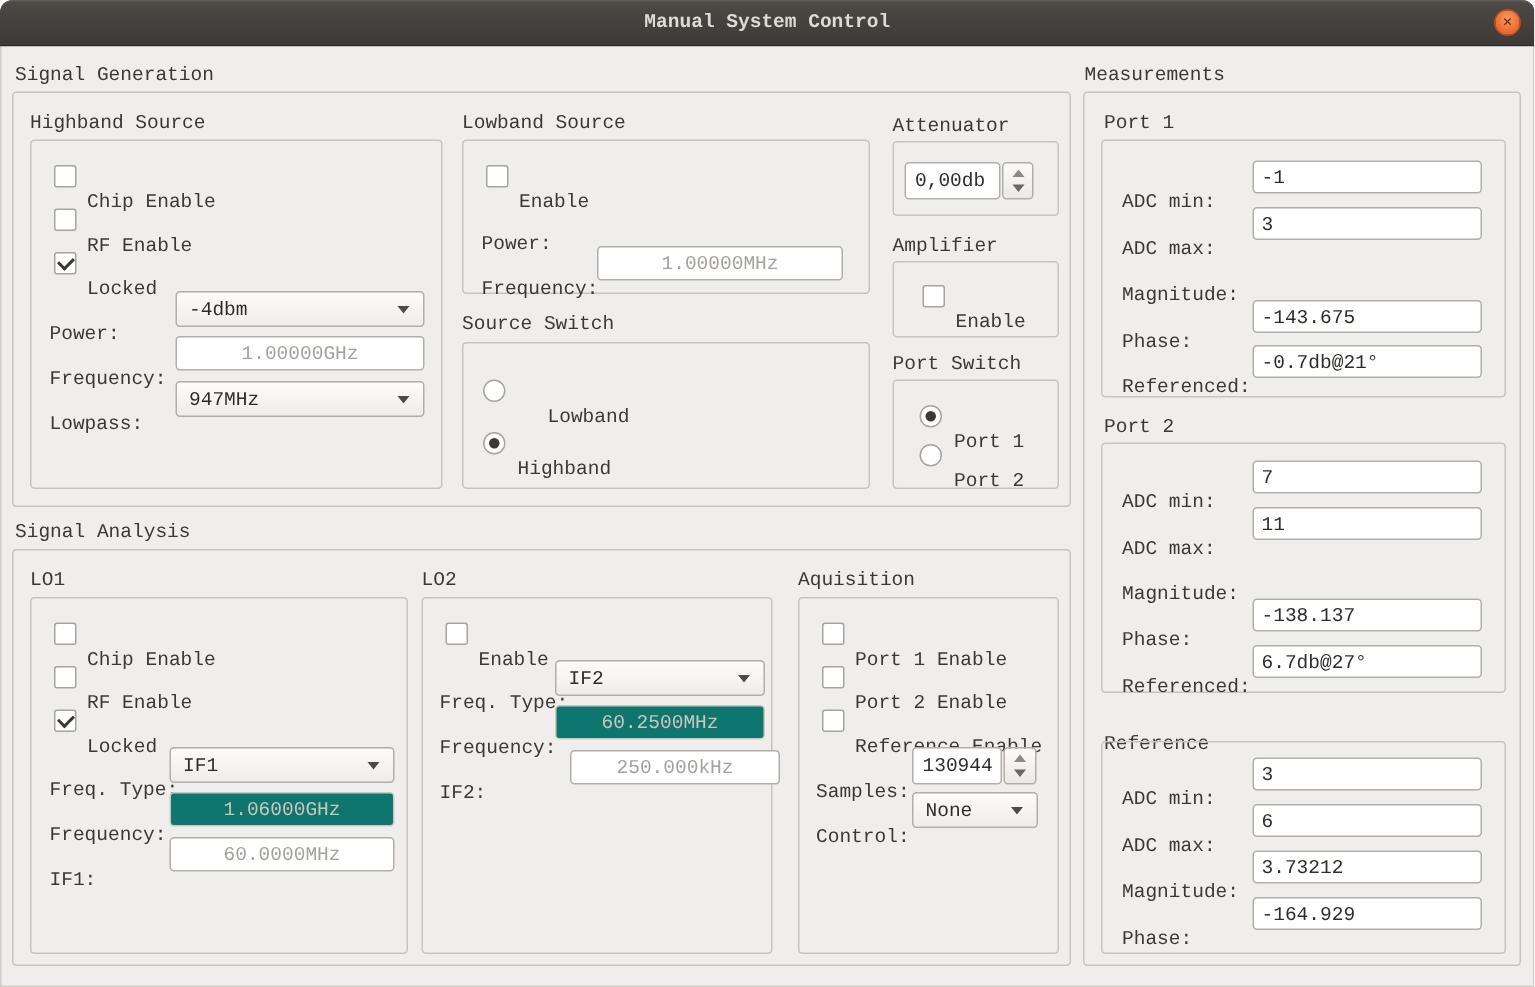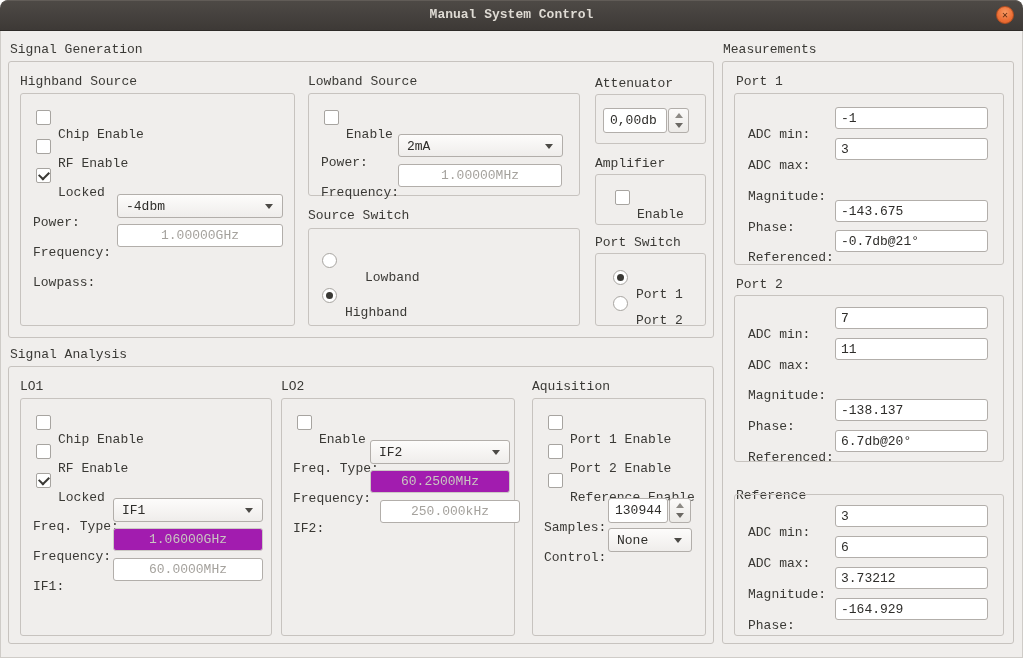--- a/index.html
+++ b/index.html
@@ -58,21 +58,21 @@
     position:absolute; right:9px; top:50%; margin-top:-2px; width:0; height:0;
     border-left:4px solid transparent; border-right:4px solid transparent;
     border-top:5px solid #4c4a46;
   }
   .tinput {
     position:absolute; box-sizing:border-box; background:#fff;
     border:1px solid #b2aeaa; border-radius:3px; padding-top:3px;
     white-space:nowrap; overflow:hidden;
   }
   .tinput.ghost { color:#a5a29d; text-align:center; }
-  .tinput.off { background:#a21caf; border-color:#cccsc4; border-color:#ccc9c5; color:#c9c6c1; text-align:center; }
+  .tinput.off { background:#0f766e; border-color:#cccsc4; border-color:#ccc9c5; color:#c9c6c1; text-align:center; }
   .tinput.val { color:#2e2d2a; padding-left:5px; }
   .spinfield {
     position:absolute; box-sizing:border-box; background:#fff;
     border:1px solid #b2aeaa; border-radius:3px; padding:4px 0 0 6px; color:#2e2d2a;
   }
   .spinbtns {
     position:absolute; box-sizing:border-box;
     background:linear-gradient(#fbfaf9,#eceae7);
     border:1px solid #b2aeaa; border-radius:3px;
   }
@@ -108,27 +108,27 @@
   <div class="ctl-label" style="left:58px;top:110px">Chip Enable</div>
   <div class="cb" style="left:36px;top:139px"></div>
   <div class="ctl-label" style="left:58px;top:139px">RF Enable</div>
   <div class="cb checked" style="left:36px;top:168px"></div>
   <div class="ctl-label" style="left:58px;top:168px">Locked</div>
   <div class="ctl-label" style="left:33px;top:198px">Power:</div>
   <div class="combo" style="left:117px;top:194px;width:166px;height:24px"><span>-4dbm</span><span class="arrow"></span></div>
   <div class="ctl-label" style="left:33px;top:228px">Frequency:</div>
   <div class="tinput ghost" style="left:117px;top:224px;width:166px;height:23px">1.00000GHz</div>
   <div class="ctl-label" style="left:33px;top:258px">Lowpass:</div>
+  <div class="combo" style="left:117px;top:254px;width:166px;height:24px"><span>947MHz</span><span class="arrow"></span></div>
 
   <div class="glabel" style="left:308px;top:74px">Lowband Source</div>
   <div class="gbox" style="left:308px;top:93px;width:272px;height:103px"></div>
   <div class="cb" style="left:324px;top:110px"></div>
   <div class="ctl-label" style="left:346px;top:110px">Enable</div>
   <div class="ctl-label" style="left:321px;top:138px">Power:</div>
-  <div class="combo" style="left:398px;top:134px;width:165px;height:23px"><span>2mA</span><span class="arrow"></span></div>
   <div class="ctl-label" style="left:321px;top:168px">Frequency:</div>
   <div class="tinput ghost" style="left:398px;top:164px;width:164px;height:23px">1.00000MHz</div>
 
   <div class="glabel" style="left:308px;top:208px">Source Switch</div>
   <div class="gbox" style="left:308px;top:228px;width:272px;height:98px"></div>
   <div class="radio" style="left:322px;top:253px"></div>
   <div class="ctl-label" style="left:365px;top:253px">Lowband</div>
   <div class="radio selected" style="left:322px;top:288px"></div>
   <div class="ctl-label" style="left:345px;top:288px">Highband</div>
 
@@ -216,21 +216,21 @@
   <div class="glabel" style="left:736px;top:277px">Port 2</div>
   <div class="gbox" style="left:734px;top:295px;width:270px;height:167px"></div>
   <div class="ctl-label" style="left:748px;top:310px">ADC min:</div>
   <div class="tinput val" style="left:835px;top:307px;width:153px;height:22px">7</div>
   <div class="ctl-label" style="left:748px;top:341px">ADC max:</div>
   <div class="tinput val" style="left:835px;top:338px;width:153px;height:22px">11</div>
   <div class="ctl-label" style="left:748px;top:371px">Magnitude:</div>
   <div class="ctl-label" style="left:748px;top:402px">Phase:</div>
   <div class="tinput val" style="left:835px;top:399px;width:153px;height:22px">-138.137</div>
   <div class="ctl-label" style="left:748px;top:433px">Referenced:</div>
-  <div class="tinput val" style="left:835px;top:430px;width:153px;height:22px">6.7db@20°</div>
+  <div class="tinput val" style="left:835px;top:430px;width:153px;height:22px">6.7db@27°</div>
 
   <div class="glabel" style="left:736px;top:488px">Reference</div>
   <div class="gbox" style="left:734px;top:494px;width:270px;height:142px"></div>
   <div class="ctl-label" style="left:748px;top:508px">ADC min:</div>
   <div class="tinput val" style="left:835px;top:505px;width:153px;height:22px">3</div>
   <div class="ctl-label" style="left:748px;top:539px">ADC max:</div>
   <div class="tinput val" style="left:835px;top:536px;width:153px;height:22px">6</div>
   <div class="ctl-label" style="left:748px;top:570px">Magnitude:</div>
   <div class="tinput val" style="left:835px;top:567px;width:153px;height:22px">3.73212</div>
   <div class="ctl-label" style="left:748px;top:601px">Phase:</div>

